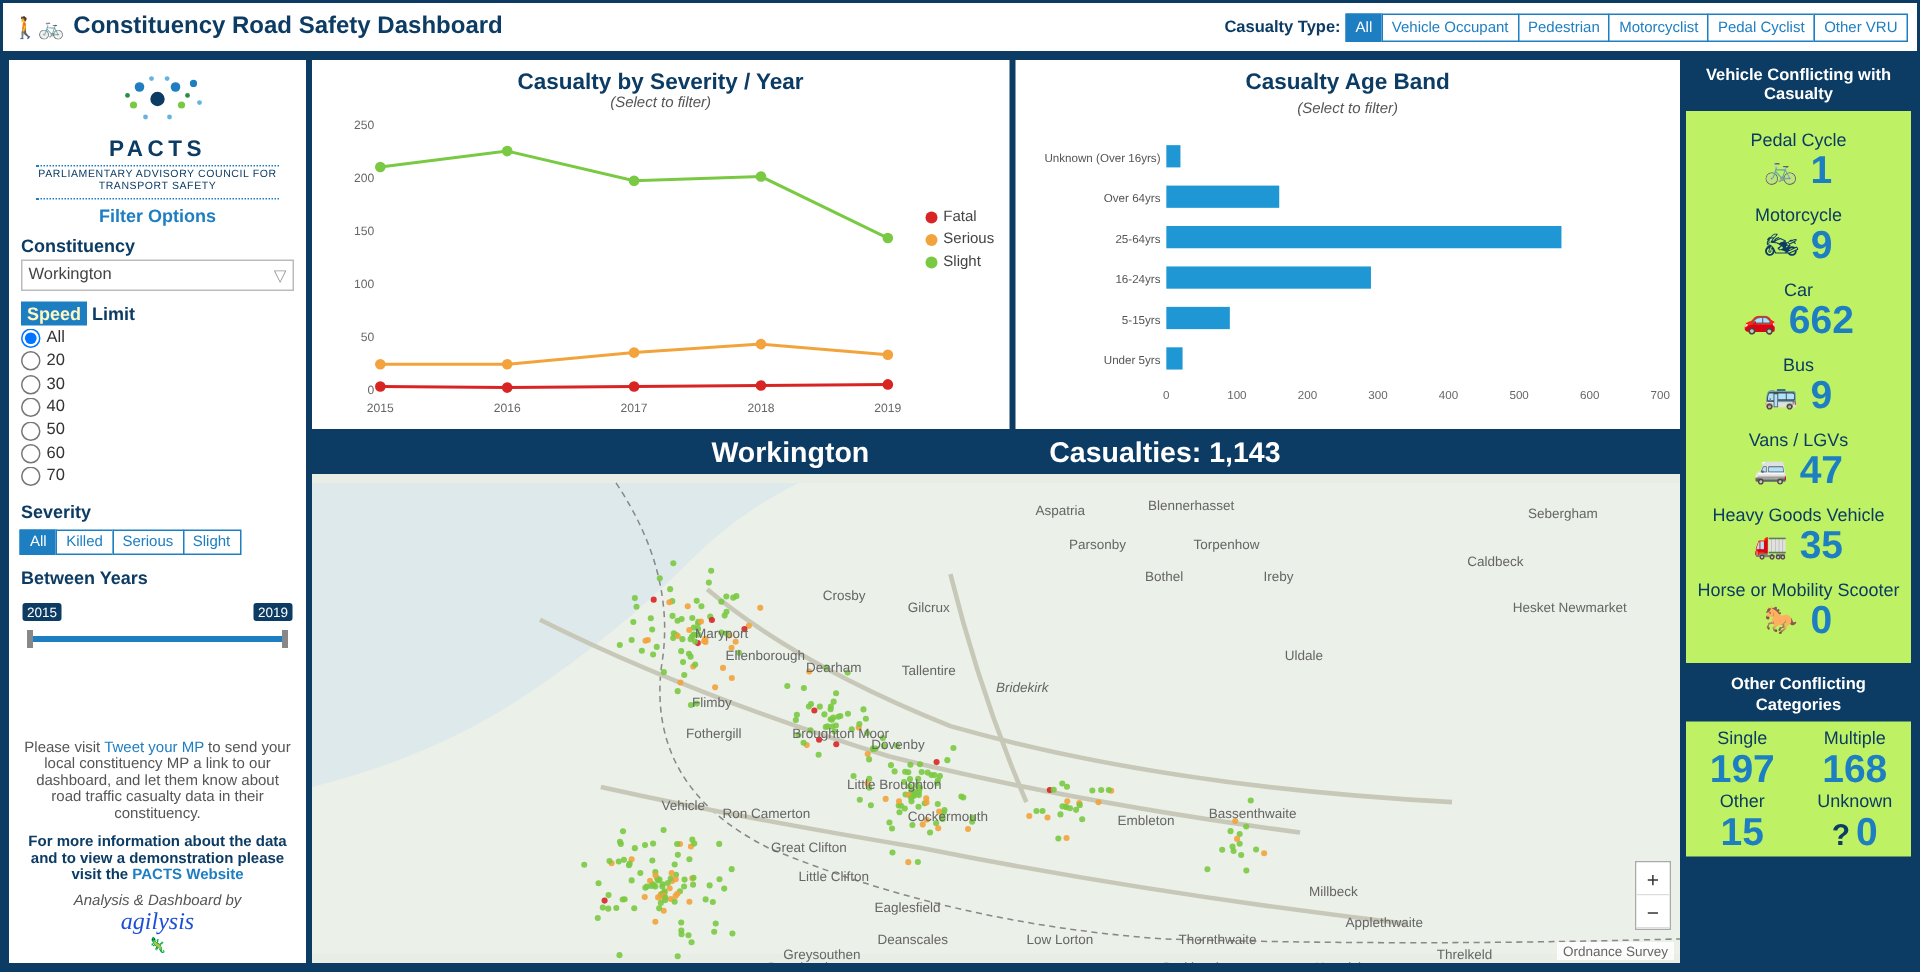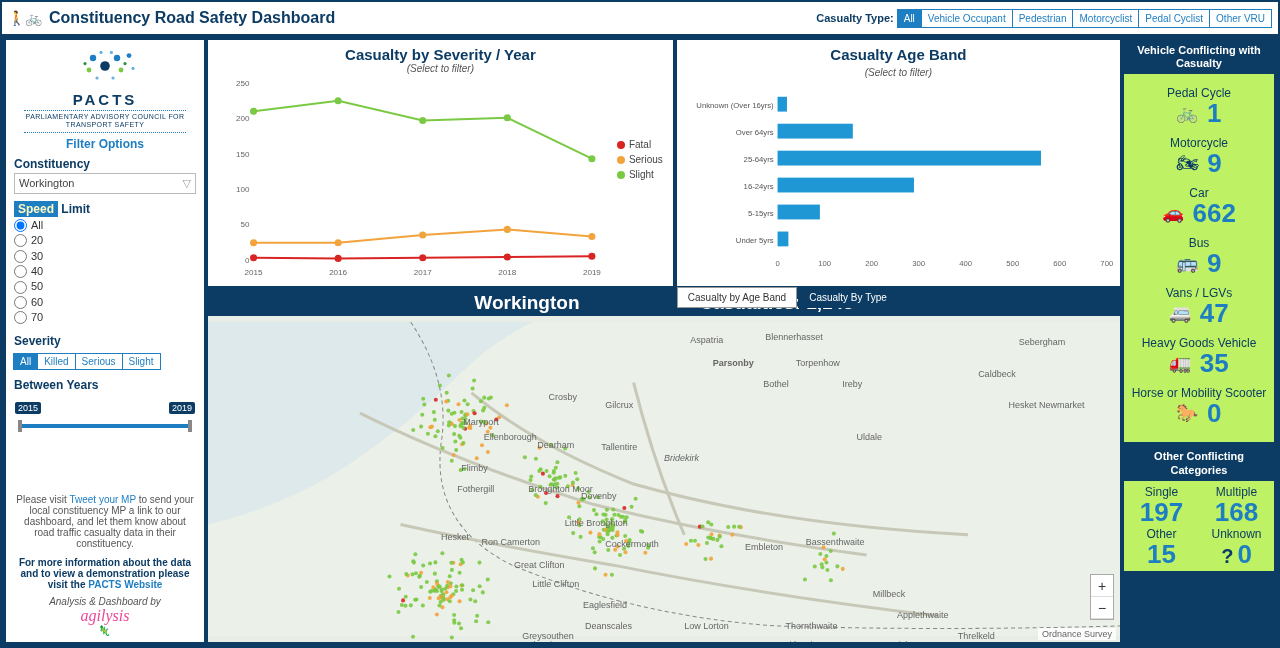--- a/index.html
+++ b/index.html
@@ -33,21 +33,21 @@
   .radio-row input { margin: 0; }
   .sev-pills { display: flex; margin: 3px 0 8px; }
   .sev-pills .pill { font-size: 10px; padding: 2px 6px; }
   .slider { position: relative; height: 20px; margin: 22px 4px 6px; }
   .slider-track { position: absolute; top: 8px; left: 0; right: 0; height: 4px; background: #1e7ec2; }
   .slider-handle { position: absolute; top: 4px; width: 4px; height: 12px; background: #888; }
   .slider-tag { position: absolute; top: -14px; font-size: 9px; background: #0c3c64; color: #fff; padding: 1px 3px; border-radius: 2px; }
   .infoblock { margin-top: auto; text-align: center; font-size: 10px; color: #555; padding: 0 2px; }
   .infoblock a { color: #1e7ec2; text-decoration: none; }
   .infoblock .bold { color: #0c3c64; font-weight: 700; margin-top: 8px; }
-  .agilysis { color: #ec4899; font-size: 16px; font-style: italic; font-family: Georgia, serif; }
+  .agilysis { color: #1d4ed8; font-size: 16px; font-style: italic; font-family: Georgia, serif; }
   
   .chart-row { display: flex; gap: 4px; height: 246px; }
   .chart-panel { background: #fff; padding: 6px; display: flex; flex-direction: column; position: relative; }
   .chart-panel.left { flex: 1.05; }
   .chart-panel.right { flex: 1; }
   .chart-svg { flex: 1; }
   .tab-row { display: flex; gap: 1px; position: absolute; left: 0; bottom: -22px; }
   .tab { font-size: 10px; padding: 4px 10px; background: #fff; color: #333; border: 1px solid #999; cursor: pointer; }
   .tab.active { background: #0c3c64; color: #fff; border-color: #0c3c64; }
   .map-wrap { flex: 1; display: flex; flex-direction: column; margin-top: 0; }
@@ -227,24 +227,20 @@
               <text x="91" y="50.437916666666666" font-size="8" fill="#555" text-anchor="end">Over 64yrs</text>
               <rect x="95" y="66.78999999999999" width="272" height="15.308333333333334" fill="#1e97d4"></rect>
               <text x="91" y="78.27125" font-size="8" fill="#555" text-anchor="end">25-64yrs</text>
               <rect x="95" y="94.62333333333333" width="140.85714285714286" height="15.308333333333334" fill="#1e97d4"></rect>
               <text x="91" y="106.10458333333334" font-size="8" fill="#555" text-anchor="end">16-24yrs</text>
               <rect x="95" y="122.45666666666666" width="43.71428571428571" height="15.308333333333334" fill="#1e97d4"></rect>
               <text x="91" y="133.93791666666667" font-size="8" fill="#555" text-anchor="end">5-15yrs</text>
               <rect x="95" y="150.29" width="11.17142857142857" height="15.308333333333334" fill="#1e97d4"></rect>
               <text x="91" y="161.77124999999998" font-size="8" fill="#555" text-anchor="end">Under 5yrs</text>
             </svg>
-          <div class="tab-row" id="chart2-tabs">
-              <div class="tab">Casualty by Age Band</div>
-              <div class="tab active">Casualty By Type</div>
-            </div>
         </div>
       </div>
 
       <div class="map-wrap">
         <div class="map-header">
           <span>Workington</span>
           <span><span>Casualties:</span> <span>1,143</span></span>
         </div>
         <div class="map-body">
           <svg id="map-svg" viewBox="0 0 900 310" style="width:100%;height:100%;">
@@ -615,31 +611,31 @@
               <div class="mlabel" style="left: 63.3333%; top: 93.5484%;">Thornthwaite</div>
               <div class="mlabel" style="left: 62.2222%; top: 99.3548%;">Braithwaite</div>
               <div class="mlabel" style="left: 82.2222%; top: 96.7742%;">Threlkeld</div>
               <div class="mlabel" style="left: 69.5556%; top: 19.3548%;">Ireby</div>
               <div class="mlabel" style="left: 71.1111%; top: 35.4839%;">Uldale</div>
               <div class="mlabel" style="left: 84.4444%; top: 16.129%;">Caldbeck</div>
               <div class="mlabel" style="left: 87.7778%; top: 25.8065%;">Hesket Newmarket</div>
               <div class="mlabel" style="left: 88.8889%; top: 6.45161%;">Sebergham</div>
               <div class="mlabel" style="left: 64.4444%; top: 12.9032%;">Torpenhow</div>
               <div class="mlabel" style="left: 60.8889%; top: 19.3548%;">Bothel</div>
-              <div class="mlabel" style="left: 55.3333%; top: 12.9032%; font-weight: bold;">Parsonby</div>
+              <div class="mlabel" style="left: 55.3333%; top: 12.9032%;">Parsonby</div>
               <div class="mlabel" style="left: 65.5556%; top: 67.7419%;">Bassenthwaite</div>
               <div class="mlabel" style="left: 58.8889%; top: 69.3548%;">Embleton</div>
               <div class="mlabel" style="left: 61.1111%; top: 4.83871%;">Blennerhasset</div>
               <div class="mlabel" style="left: 52.8889%; top: 5.80645%;">Aspatria</div>
               <div class="mlabel" style="left: 27.7778%; top: 45.1613%;">Flimby</div>
               <div class="mlabel" style="left: 27.3333%; top: 51.6129%;">Fothergill</div>
               <div class="mlabel" style="left: 30.2222%; top: 35.4839%;">Ellenborough</div>
               <div class="mlabel" style="left: 34.4444%; top: 96.7742%;">Greysouthen</div>
               <div class="mlabel" style="left: 33.3333%; top: 99.3548%;">Branthwaite</div>
-              <div class="mlabel" style="left: 25.5556%; top: 66.129%;">Hesket</div>
+              <div class="mlabel" style="left: 25.5556%; top: 66.129%;">Vehicle</div>
               <div class="mlabel" style="left: 30%; top: 67.7419%;">Ron Camerton</div>
               <div class="mlabel" style="left: 73.3333%; top: 99.3548%;">Keswick</div>
               <div class="mlabel" style="left: 72.8889%; top: 83.871%;">Millbeck</div>
               <div class="mlabel" style="left: 75.5556%; top: 90.3226%;">Applethwaite</div>
             </div>
           <div class="map-ctrl">
             <button>+</button>
             <button>−</button>
           </div>
           <div class="map-attr">Ordnance Survey</div>

